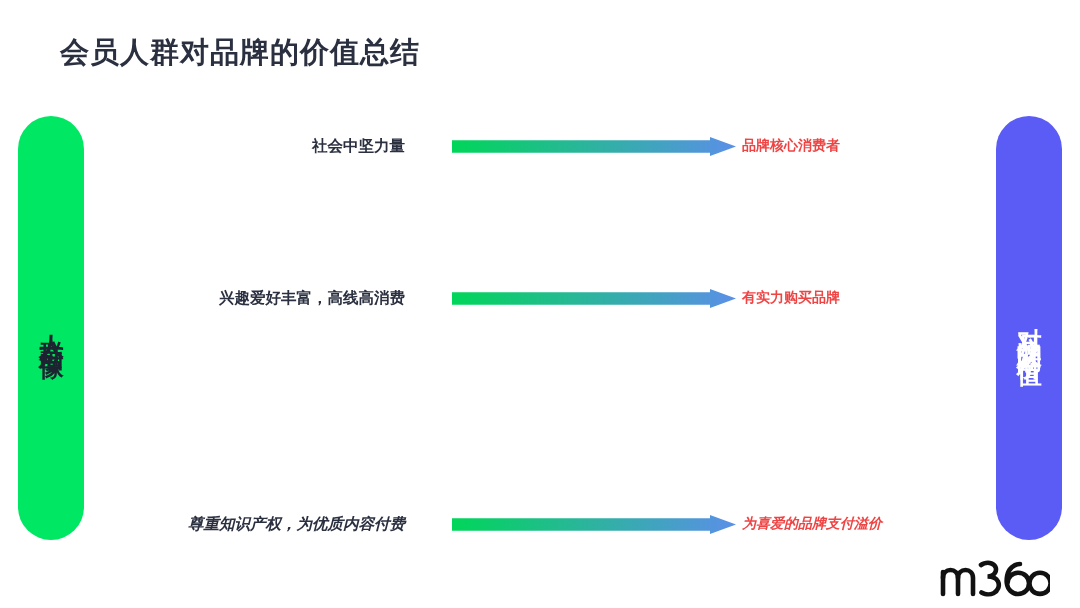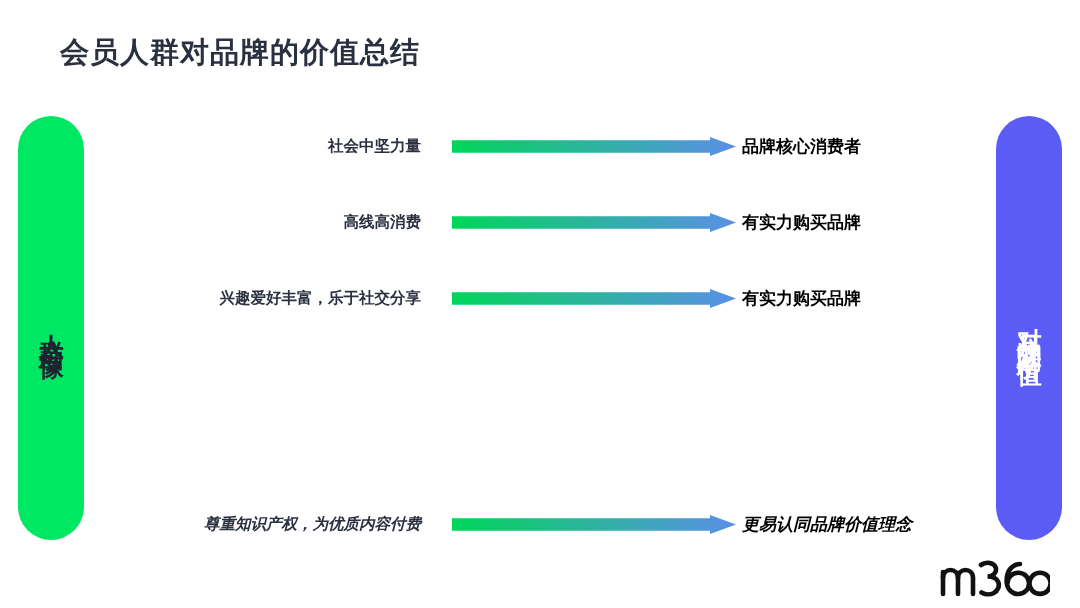--- a/index.html
+++ b/index.html
@@ -73,44 +73,44 @@
   .row {
     position: absolute;
     left: 0;
     width: 890px;
     height: 34px;
     display: flex;
     align-items: center;
   }
   .row-left-label {
     position: absolute;
-    right: 534px;           
+    right: 550px;           
     width: 420px;
     text-align: right;
     padding-right: 31px;
     box-sizing: border-box;
     font-size: 15.5px;
     font-weight: bold;
     color: #2b3040;
     white-space: nowrap;
   }
   .arrow {
     position: absolute;
     left: 356px;
     top: 8px;
     width: 284px;
     height: 19px;
   }
   .arrow svg { display: block; width: 284px; height: 19px; }
   .row-right-label {
     position: absolute;
     left: 646px;
-    font-size: 17px;
-    font-weight: bold;
-    color: #000000;
+    font-size: 14px;
+    font-weight: bold;
+    color: #ef4444;
     white-space: nowrap;
   }
 
   .row-0 { top: 13px; }
   .row-1 { top: 89px; }
   .row-2 { top: 165px; }
   .row-3 { top: 241px; }
   .row-4 { top: 317px; }
   .row-5 { top: 391px; font-style: italic; }
 
@@ -148,38 +148,23 @@
             <stop offset="0%" stop-color="#00d659"></stop>
             <stop offset="100%" stop-color="#5b8fe8"></stop>
           </linearGradient>
         </defs>
         <path d="M0,3.2 L258,3.2 L258,0 L284,9.5 L258,19 L258,15.8 L0,15.8 Z" fill="url(#g0)"></path>
       </svg>
     </div>
     <div class="row-right-label">品牌核心消费者</div>
   </div>
 
-  <div class="row row-1">
-    <div class="row-left-label">高线高消费</div>
-    <div class="arrow">
-      <svg viewBox="0 0 284 19" xmlns="http://www.w3.org/2000/svg">
-        <defs>
-          <linearGradient id="g1" x1="0" y1="0" x2="1" y2="0">
-            <stop offset="0%" stop-color="#00d659"></stop>
-            <stop offset="100%" stop-color="#5b8fe8"></stop>
-          </linearGradient>
-        </defs>
-        <path d="M0,3.2 L258,3.2 L258,0 L284,9.5 L258,19 L258,15.8 L0,15.8 Z" fill="url(#g1)"></path>
-      </svg>
-    </div>
-    <div class="row-right-label">有实力购买品牌</div>
-  </div>
 
   <div class="row row-2">
-    <div class="row-left-label">兴趣爱好丰富，乐于社交分享</div>
+    <div class="row-left-label">兴趣爱好丰富，高线高消费</div>
     <div class="arrow">
       <svg viewBox="0 0 284 19" xmlns="http://www.w3.org/2000/svg">
         <defs>
           <linearGradient id="g2" x1="0" y1="0" x2="1" y2="0">
             <stop offset="0%" stop-color="#00d659"></stop>
             <stop offset="100%" stop-color="#5b8fe8"></stop>
           </linearGradient>
         </defs>
         <path d="M0,3.2 L258,3.2 L258,0 L284,9.5 L258,19 L258,15.8 L0,15.8 Z" fill="url(#g2)"></path>
       </svg>
@@ -195,21 +180,21 @@
       <svg viewBox="0 0 284 19" xmlns="http://www.w3.org/2000/svg">
         <defs>
           <linearGradient id="g5" x1="0" y1="0" x2="1" y2="0">
             <stop offset="0%" stop-color="#00d659"></stop>
             <stop offset="100%" stop-color="#5b8fe8"></stop>
           </linearGradient>
         </defs>
         <path d="M0,3.2 L258,3.2 L258,0 L284,9.5 L258,19 L258,15.8 L0,15.8 Z" fill="url(#g5)"></path>
       </svg>
     </div>
-    <div class="row-right-label">更易认同品牌价值理念</div>
+    <div class="row-right-label">为喜爱的品牌支付溢价</div>
   </div>
 
 </div>
 
 <div class="logo">
   <svg width="110" height="40" viewBox="0 0 110 40" xmlns="http://www.w3.org/2000/svg">
     <g fill="none" stroke="#111111" stroke-width="4.6" stroke-linecap="round">
 
       <path d="M3,37 L3,15"></path>
       <path d="M3,21 C3,16 6.5,13 10.5,13 C14.5,13 18,16 18,21 L18,37"></path>

